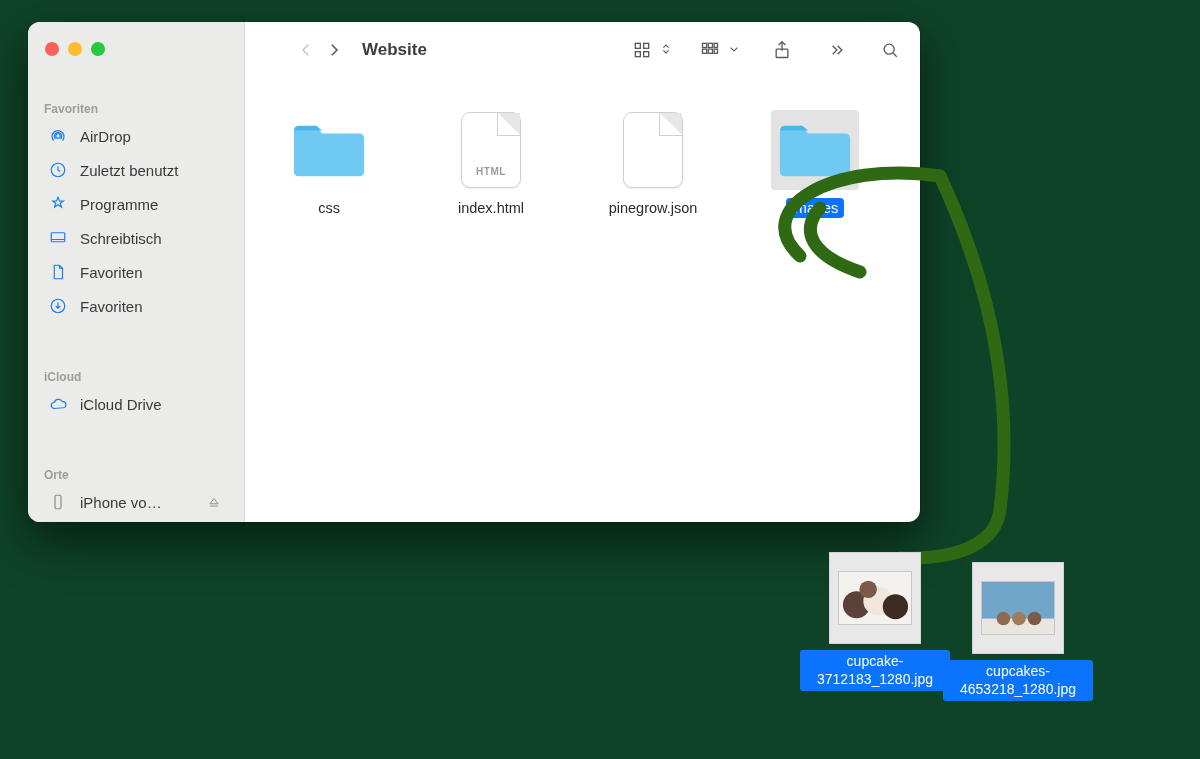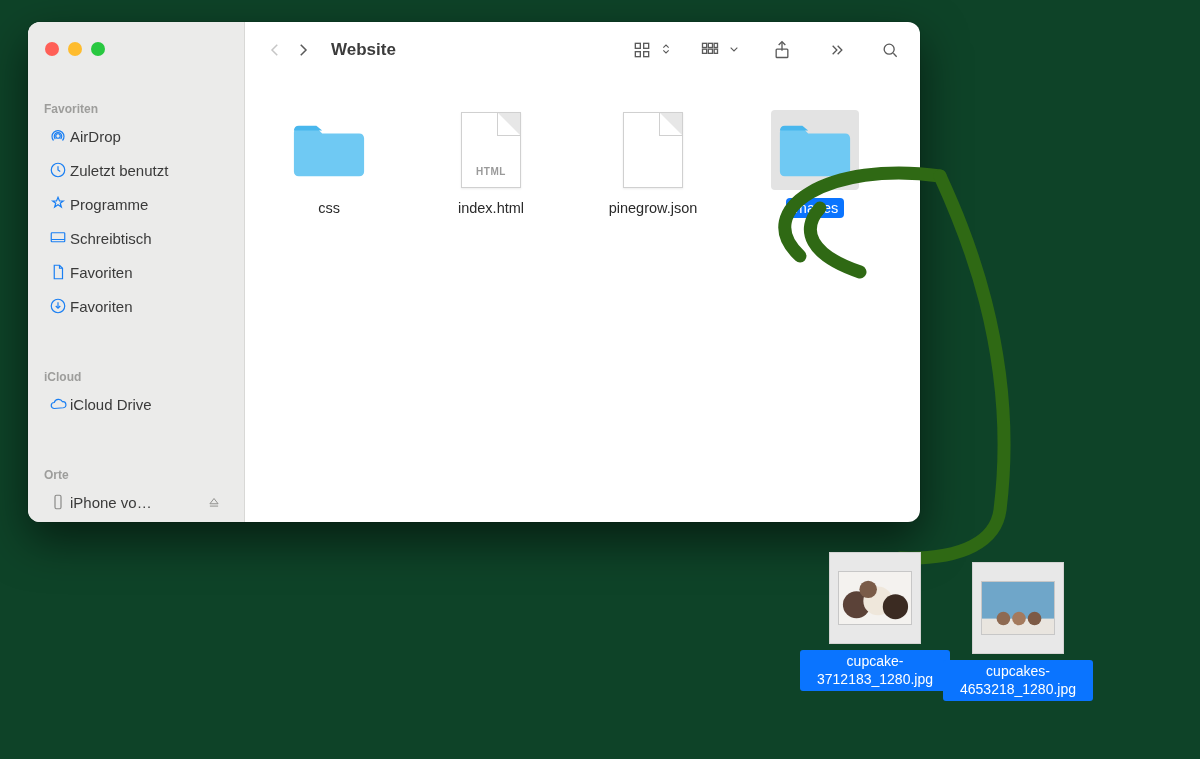--- a/index.html
+++ b/index.html
@@ -20,49 +20,49 @@
     background:#fff; border-radius:12px; overflow:hidden;
     box-shadow:0 18px 46px rgba(0,0,0,.55), 0 0 0 1px rgba(0,0,0,.08);
     display:flex;
   }
   .sidebar { width:217px; background:#ebebea; border-right:1px solid #d8d8d6; height:100%; padding-top:18px; position:relative;}
   .dots { position:absolute; left:17px; top:20px; display:flex; gap:9px; }
   .dot { width:14px; height:14px; border-radius:50%; }
   .dot.red{background:#ff5f57;} .dot.yel{background:#febc2e;} .dot.grn{background:#28c840;}
   .section-title {font-size:12px; font-weight:700; color:#9d9d9b; padding:0 16px; margin:48px 0 4px;}
   .section-title.first{margin-top:62px;}
-  .side-item { display:flex; align-items:center; gap:2px; height:32px; padding:0 14px; font-size:15px; color:#3a3a3a; cursor:default; border-radius:6px; margin:2px 6px;}
+  .side-item { display:flex; align-items:center; gap:12px; height:32px; padding:0 14px; font-size:15px; color:#3a3a3a; cursor:default; border-radius:6px; margin:2px 6px;}
   .side-item .ic { width:20px; height:20px; display:flex; align-items:center; justify-content:center;}
   .side-item .ic svg{ width:18px; height:18px; stroke:#1a7ff3; stroke-width:1.6; fill:none;}
   .side-item.truncated span.lbl{white-space:nowrap; overflow:hidden; text-overflow:ellipsis;}
   .eject svg{stroke:#8a8a88 !important; width:14px !important; height:14px !important;}
 
   .main { flex:1; display:flex; flex-direction:column; }
-  .toolbar { height:56px; display:flex; align-items:center; padding:0 16px; }
+  .toolbar { height:56px; display:flex; align-items:center; padding:0 16px;margin-left:31px; }
   .nav-arrows { display:flex; gap:0px; margin-right:14px;}
   .tb-btn { width:28px; height:28px; display:flex; align-items:center; justify-content:center; cursor:default;}
   .tb-btn svg { width:18px; height:18px; stroke:#5a5a5a; stroke-width:2; fill:none;}
   .tb-btn.disabled svg{stroke:#c6c6c6;}
   .title { font-size:17px; font-weight:600; color:#3c3c3c; margin-right:auto;}
   .tb-right { display:flex; align-items:center; gap:26px; margin-left:auto;}
   .tb-right .cluster { display:flex; align-items:center; gap:6px;}
   .tb-right svg { width:20px; height:20px; stroke:#5a5a5a; stroke-width:1.6; fill:none;}
   .tb-right .small svg{width:16px;height:16px;}
 
   .content { flex:1; padding:32px 24px; display:flex; align-items:flex-start; gap:42px; flex-wrap:wrap;}
   .file-item { width:120px; display:flex; flex-direction:column; align-items:center; gap:8px; }
   .file-item .icon-area { width:88px; height:80px; display:flex; align-items:center; justify-content:center; border-radius:4px;}
   .file-item.selected .icon-area { background:#e3e3e3; }
   .file-item .label { font-size:14.5px; text-align:left; padding:2px 6px; border-radius:4px;}
   .file-item.selected .label { background:#0a74ff; color:#fff; }
 
   
   .folder-icon svg { width:78px; height:64px;}
   
-  .doc-icon { width:60px; height:76px; background:#fff; border:1px solid #d0d0d0; border-radius:0; position:relative; box-shadow:0 1px 2px rgba(0,0,0,.08);}
+  .doc-icon { width:60px; height:76px; background:#fff; border:1px solid #d0d0d0; border-radius:9px; position:relative; box-shadow:0 1px 2px rgba(0,0,0,.08);}
   .doc-icon:before{content:""; position:absolute; right:0; top:0; width:22px; height:22px; background:linear-gradient(135deg,#fff 50%,transparent 50%); border-left:1px solid #d0d0d0; border-bottom:1px solid #d0d0d0; transform:translate(0,0);}
   .doc-icon .fold{position:absolute;top:0;right:0;width:0;height:0;border-left:22px solid transparent;border-top:22px solid #e7e7e7;}
   .doc-icon .tag{position:absolute;bottom:10px;left:0;right:0;text-align:center;font-size:10px;color:#9a9a9a;font-weight:600;letter-spacing:.5px;}
 
   
   .desk-item { position:absolute; width:150px; display:flex; flex-direction:column; align-items:center; }
   .thumb-frame { width:92px; height:92px; background:#e8e8e8; border:1px solid #d3d3d3; display:flex; align-items:center; justify-content:center;}
   .thumb-img { width:74px; height:54px; background:#fff; border:1px solid #c7c7c7; display:flex; align-items:center; justify-content:center; overflow:hidden;}
   .thumb-img svg{width:100%;height:100%;}
   .desk-label{ margin-top:6px; font-size:14px; background:#0a74ff; color:#fff; padding:3px 6px; border-radius:3px; text-align:center; line-height:1.25; max-width:150px;}

